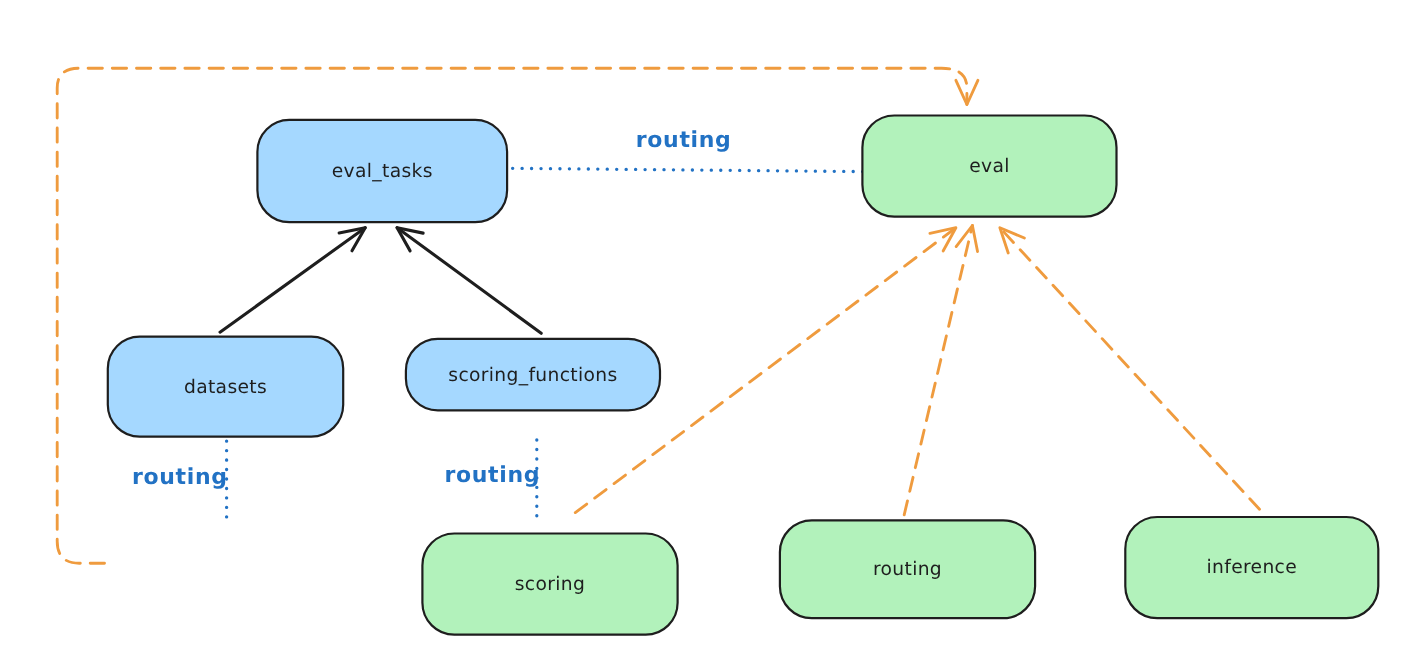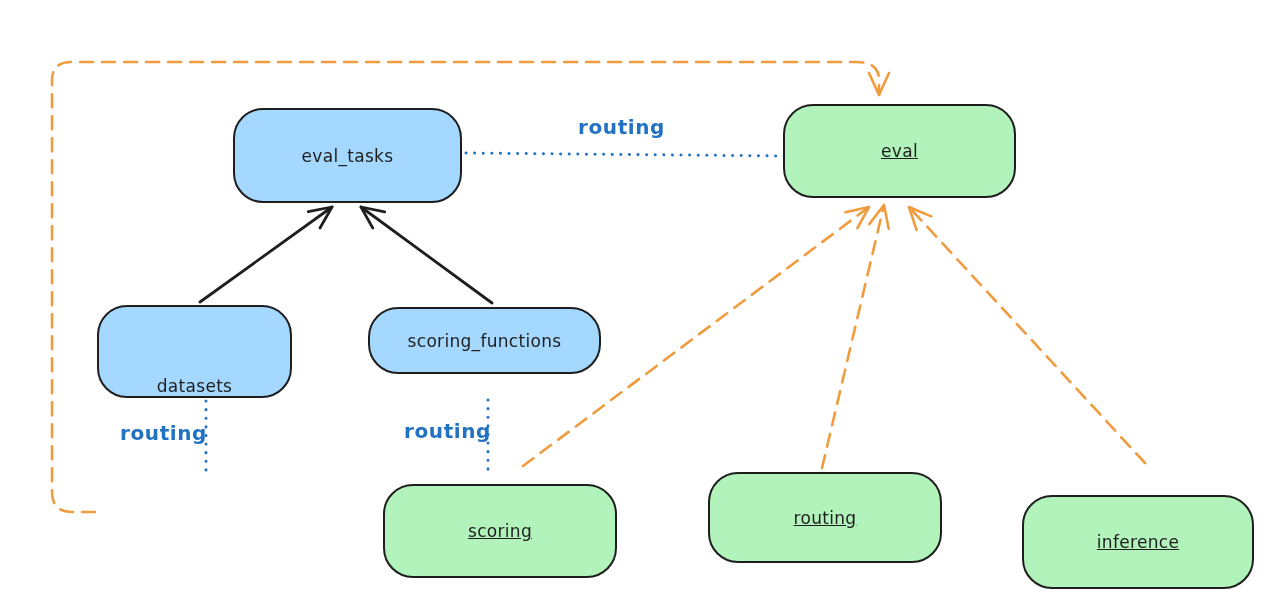--- a/index.html
+++ b/index.html
@@ -28,21 +28,21 @@
   .ah-black{stroke:var(--ink);stroke-width:2.8;}
   .node{
     position:absolute;
     border:2.6px solid var(--ink);
     border-radius:30px;
     display:flex;align-items:center;justify-content:center;
     font-size:17px;color:var(--ink);
     letter-spacing:0.3px;
   }
   .node.blue{background:var(--blue-fill);}
-  .node.green{background:var(--green-fill);text-decoration:underline;}
+  .node.green{background:var(--green-fill);}
   .rlabel{
     position:absolute;
     color:var(--blue);
     font-size:20px;font-weight:600;
     letter-spacing:0.6px;
   }
 </style>
 </head>
 <body>
 
@@ -73,38 +73,38 @@
   </svg>
 
   <div class="node blue" style="left:233px;top:108px;width:229px;height:95px;">
     <span>eval_tasks</span>
   </div>
 
   <div class="node green" style="left:783px;top:104px;width:233px;height:94px;">
     <span>eval</span>
   </div>
 
-  <div class="node blue" style="left:97px;top:305px;width:195px;height:93px;align-items:flex-end;">
+  <div class="node blue" style="left:97px;top:305px;width:216px;height:93px;">
     <span>datasets</span>
   </div>
 
   <div class="node blue" style="left:368px;top:307px;width:233px;height:67px;">
     <span>scoring_functions</span>
   </div>
 
 
   <div class="node green" style="left:383px;top:484px;width:234px;height:94px;align-items:center;">
     <span>scoring</span>
   </div>
 
   <div class="node green" style="left:708px;top:472px;width:234px;height:91px;">
     <span>routing</span>
   </div>
 
-  <div class="node green" style="left:1022px;top:495px;width:232px;height:94px;">
+  <div class="node green" style="left:1022px;top:469px;width:232px;height:94px;">
     <span>inference</span>
   </div>
 
   <div class="rlabel" style="left:578px;top:115px;">routing</div>
 
   <div class="rlabel" style="left:120px;top:421px;">routing</div>
 
   <div class="rlabel" style="left:404px;top:419px;">routing</div>
 
 </div>

